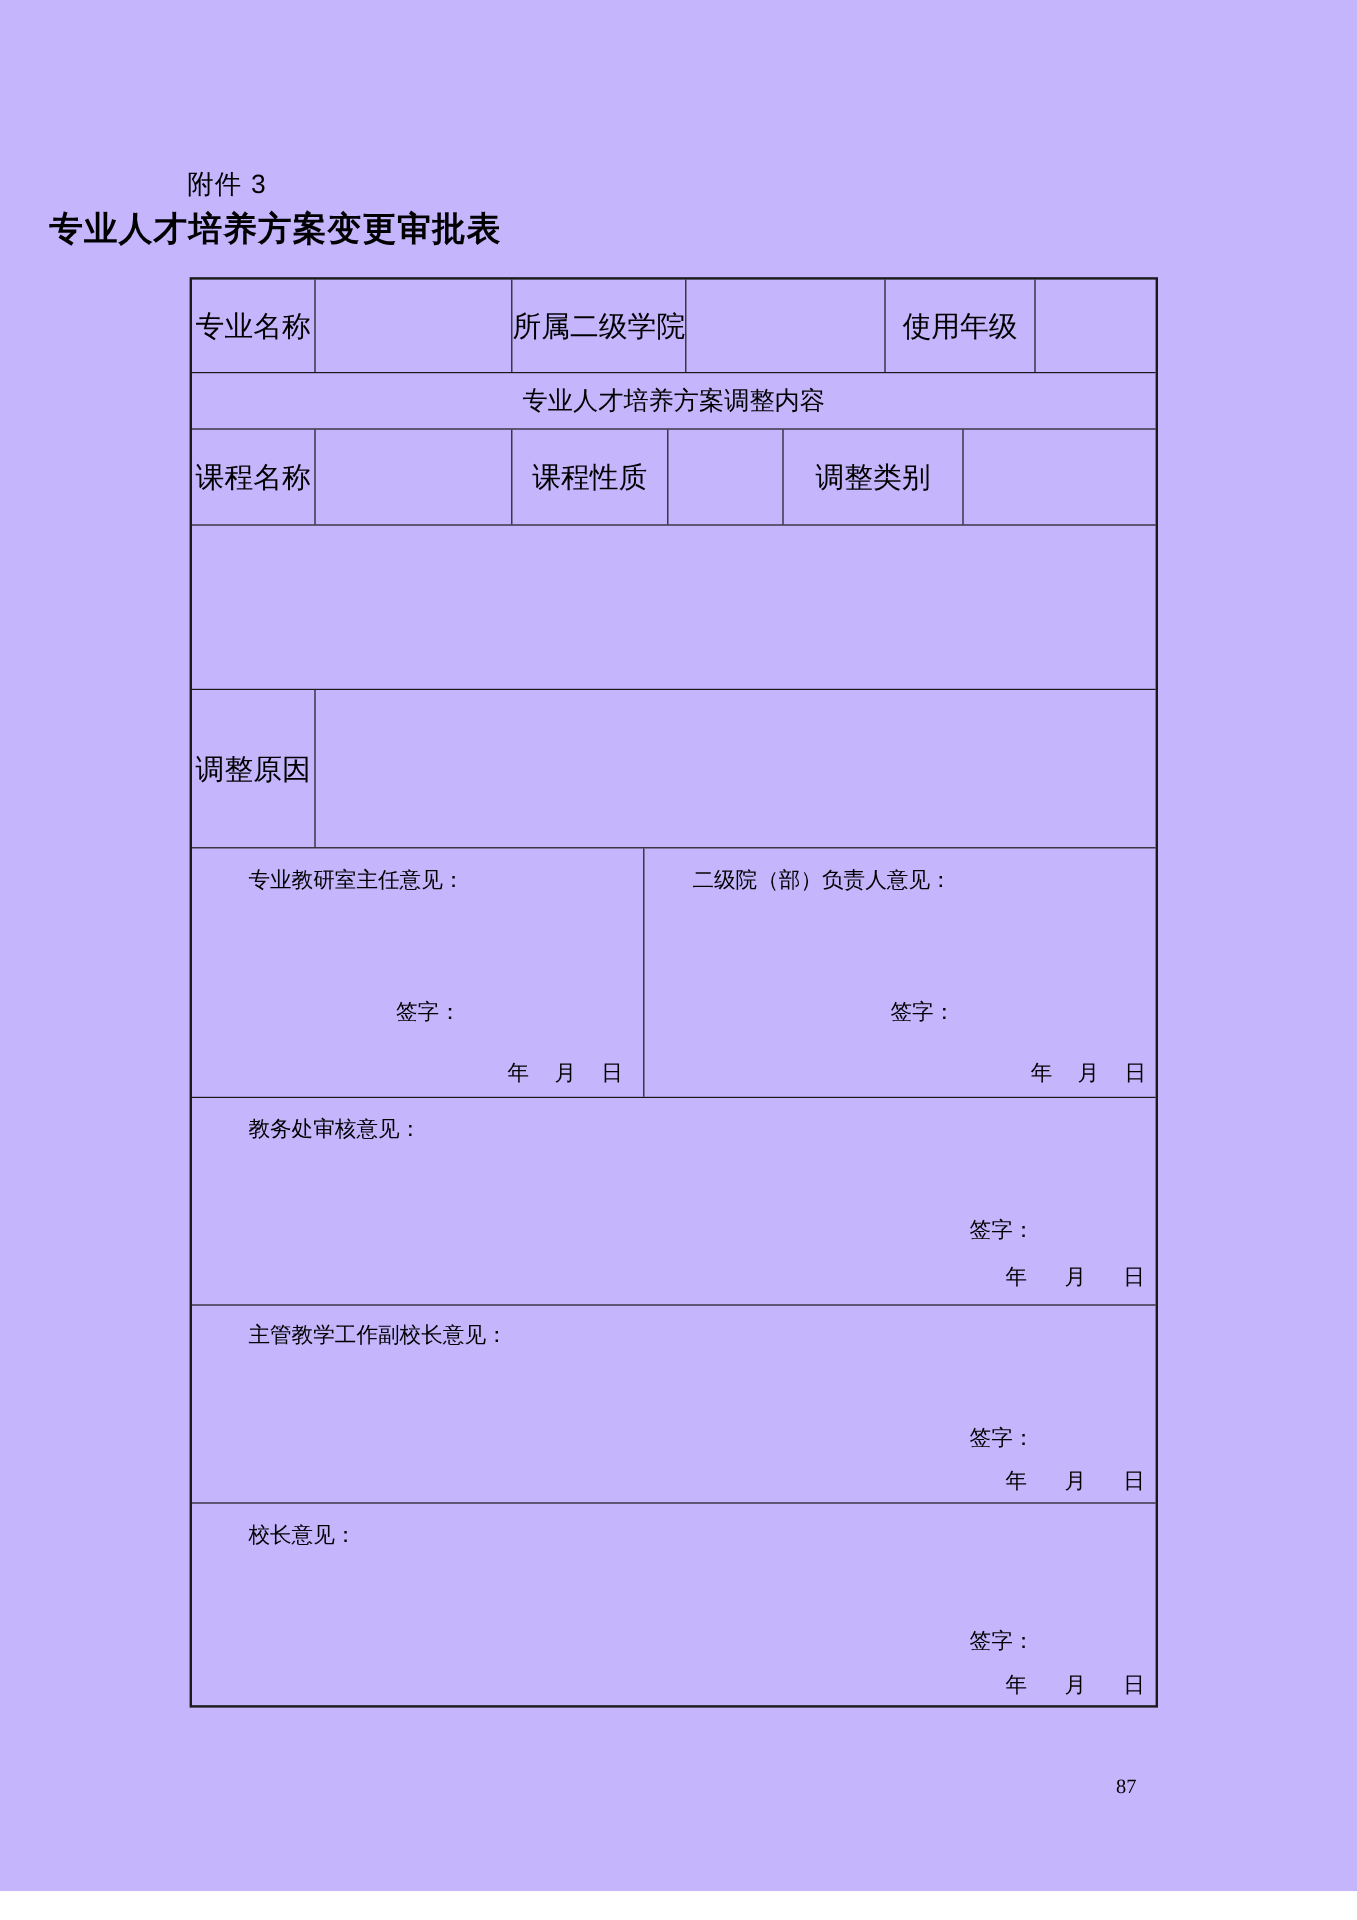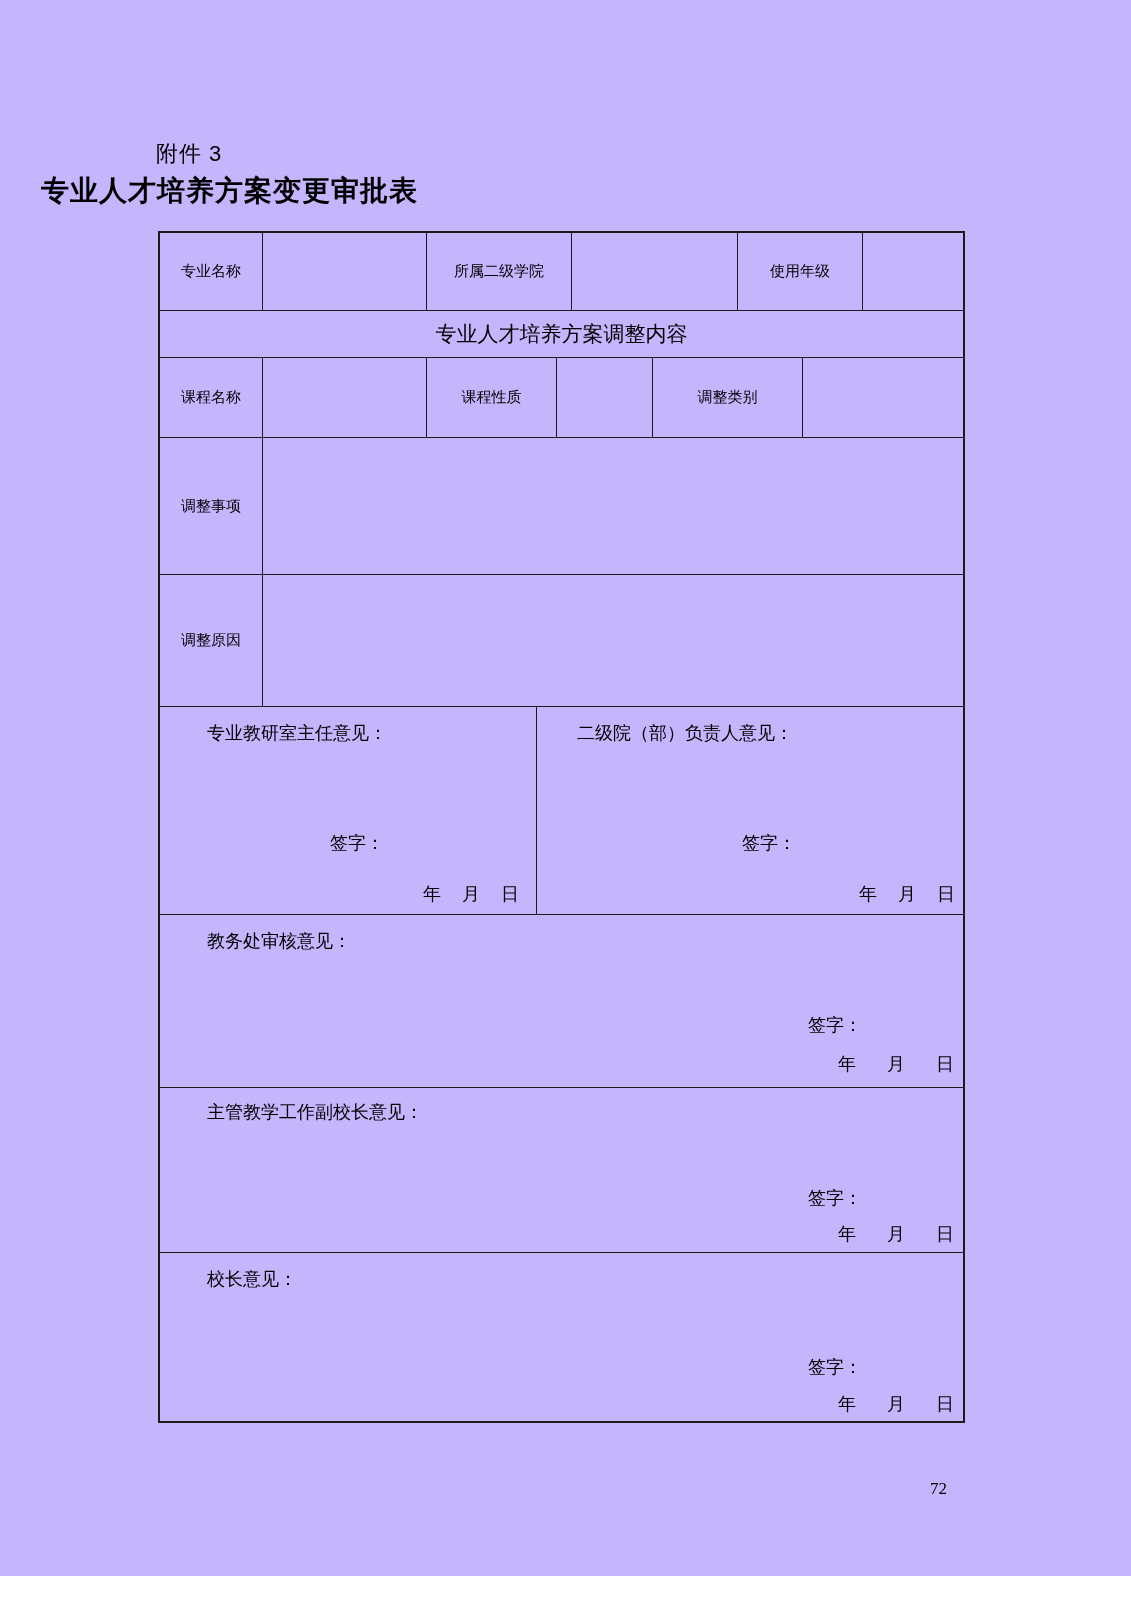--- a/index.html
+++ b/index.html
@@ -47,21 +47,21 @@
     box-sizing: border-box;
     flex: none;
   }
   .row:last-child { border-bottom: none; flex: 1; }
   .cell {
     border-right: 1px solid #1a1a1a;
     box-sizing: border-box;
     display: flex;
     align-items: center;
     justify-content: center;
-    font-size: 15px;
+    font-size: 24px;
   }
   .cell:last-child { border-right: none; }
   .cell.fill { flex: 1; }
   .center-header { font-size: 21px; text-align: right; }
   .op-cell {
     position: relative;
     display: block;
     font-size: 18px;
   }
   .op-label { position: absolute; white-space: nowrap; }
@@ -104,21 +104,20 @@
     <div class="row" style="height:80px;text-align:right;">
       <div class="cell" style="width:103px;">课程名称</div>
       <div class="cell" style="width:164px;"></div>
       <div class="cell" style="width:130px;">课程性质</div>
       <div class="cell" style="width:96px;"></div>
       <div class="cell" style="width:150px;">调整类别</div>
       <div class="cell fill"></div>
     </div>
 
     <div class="row" style="height:137px;">
-      <div class="cell" style="width:103px;">调整事项</div>
       <div class="cell fill"></div>
     </div>
 
     <div class="row" style="height:132px;">
       <div class="cell" style="width:103px;">调整原因</div>
       <div class="cell fill"></div>
     </div>
 
     <div class="row" style="height:208px;">
       <div class="cell op-cell" style="width:377px;">
@@ -152,15 +151,15 @@
     <div class="row">
       <div class="cell op-cell fill">
         <span class="op-label" style="left:47px; top:14px;">校长意见：</span>
         <span class="sign-label" style="left:648px; top:102px;">签字：</span>
         <span class="date-label date-wide" style="left:678px; top:139px;">年 月 日</span>
       </div>
     </div>
 
   </div>
 
-  <div class="page-number">72</div>
+  <div class="page-number">87</div>
 
 </div>
 
 </body></html>

